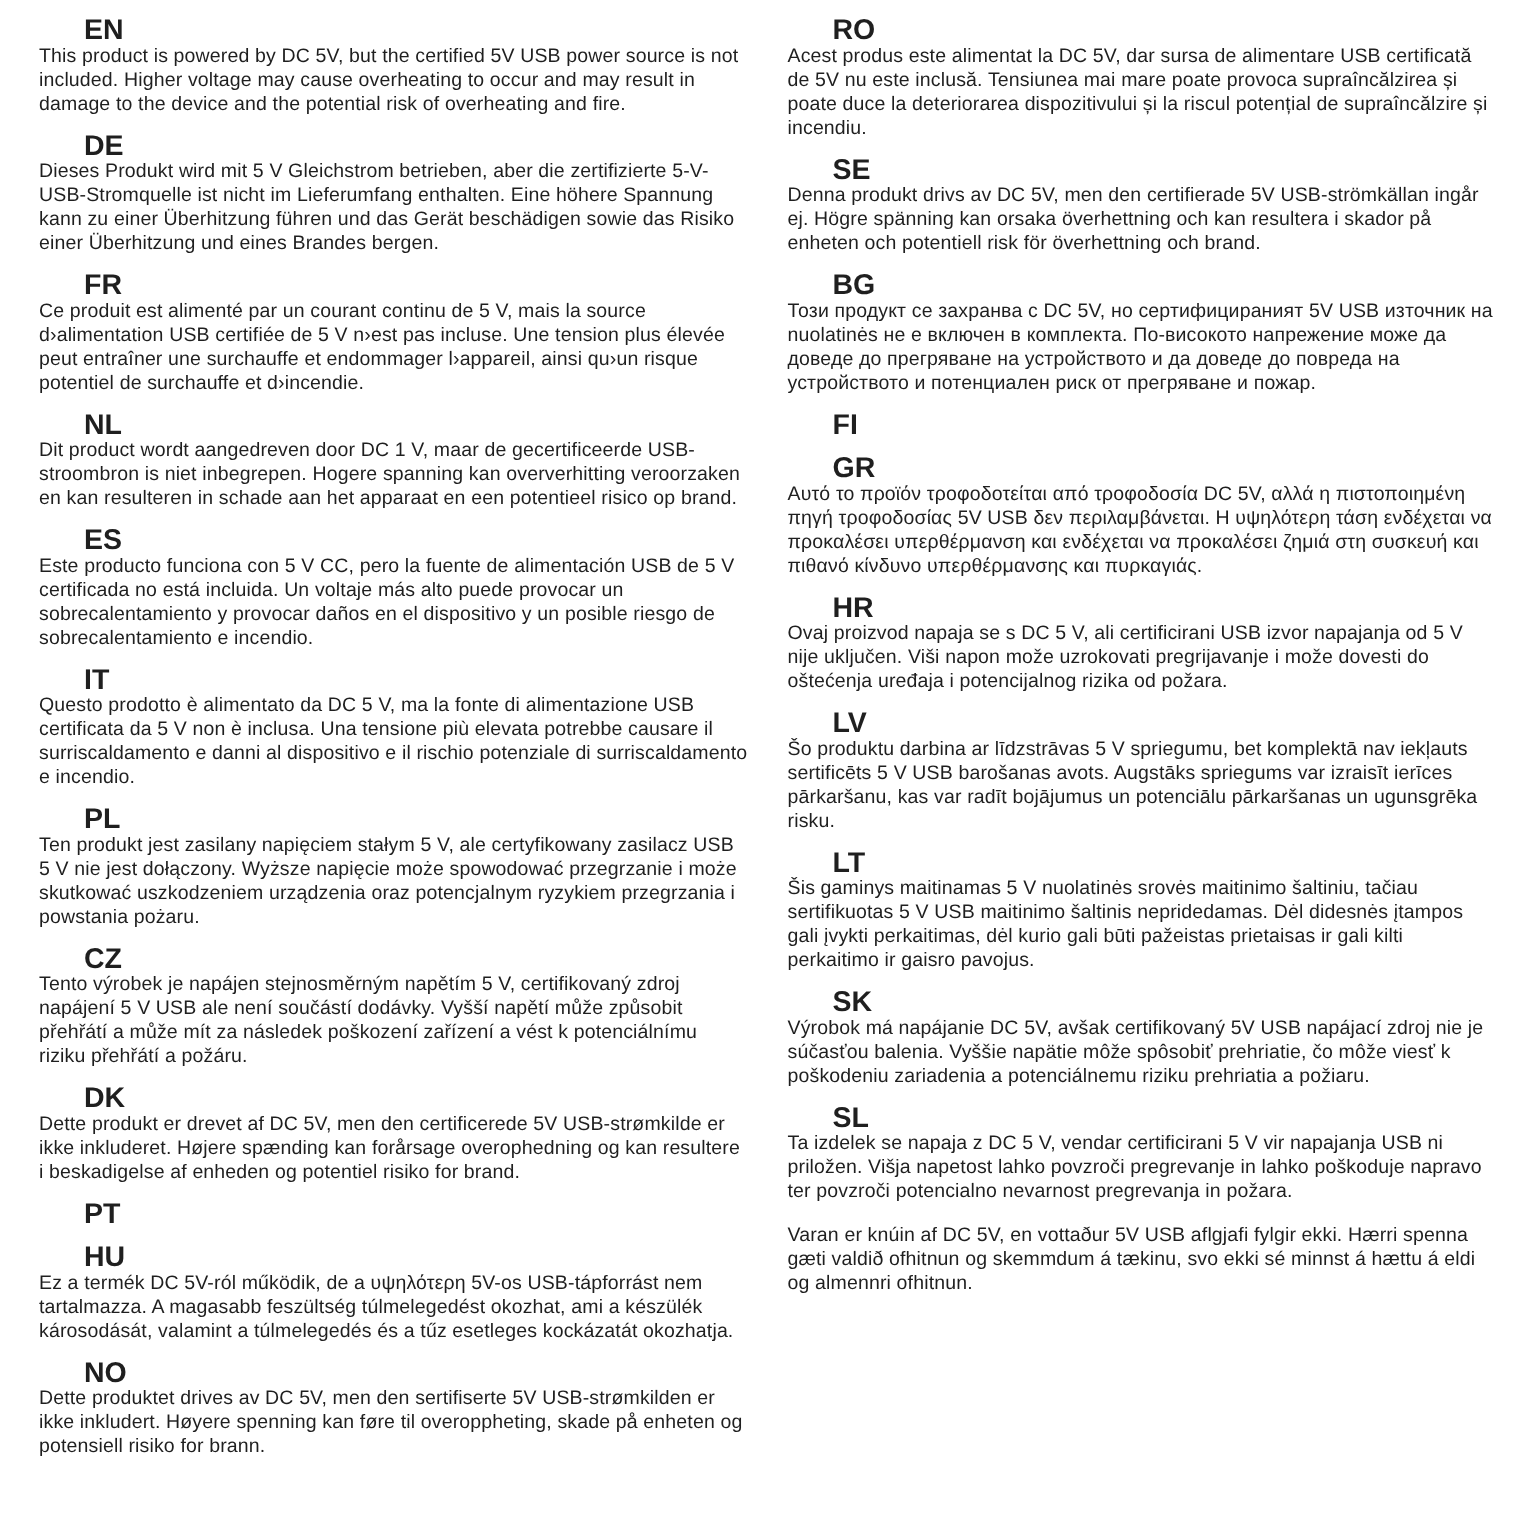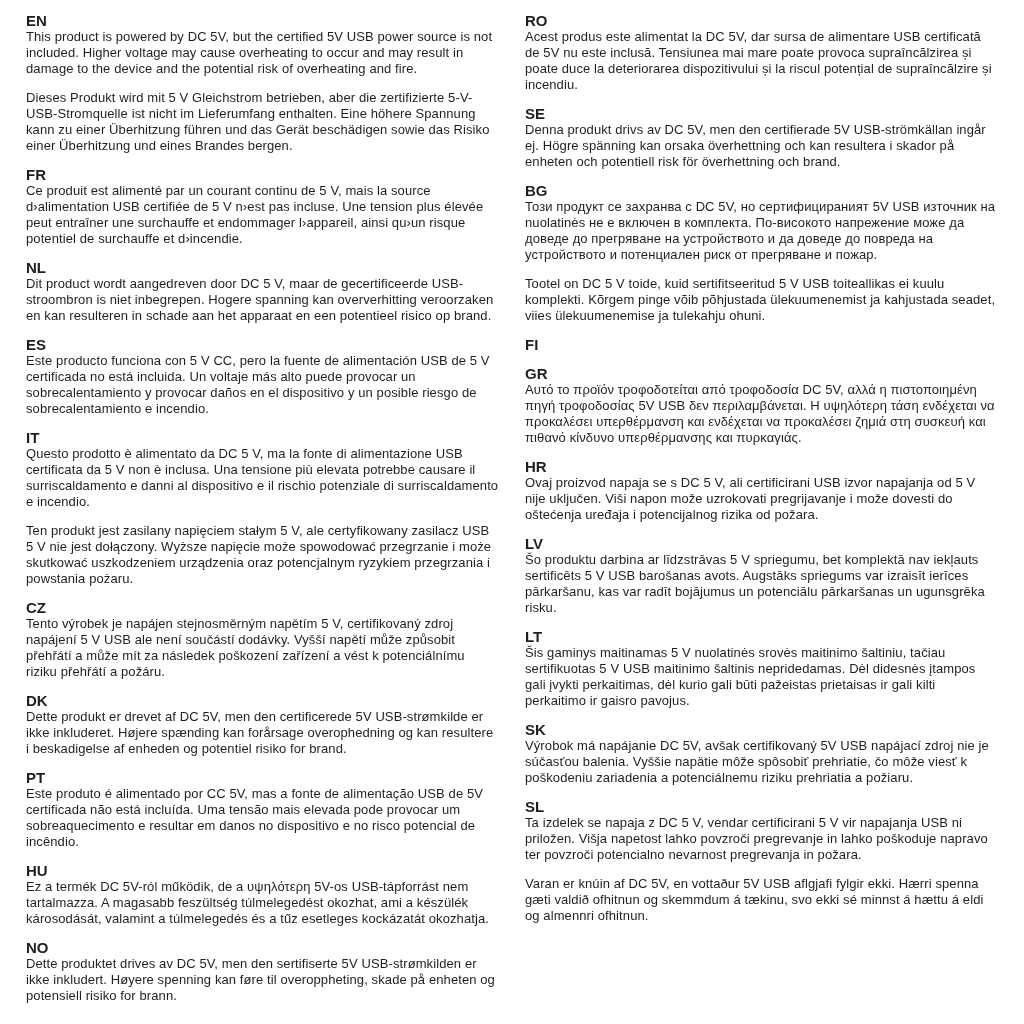--- a/index.html
+++ b/index.html
@@ -24,71 +24,73 @@
   }
   .col {
     flex: 1 1 0;
     min-width: 0;
   }
   .section {
     margin-bottom: 13px;
   }
   .lang {
     font-weight: bold;
-    font-size: 15px;
+    font-size: 19px;
     line-height: 16px;
+    margin-left: 30px;
   }
   .text {
     font-size: 13px;
     line-height: 16px;
     letter-spacing: 0.1px;
   }
 </style>
 </head>
 <body>
 
 <div class="page">
   <div class="col">
       <div class="section">
         <div class="lang">EN</div>
         <div class="text">This product is powered by DC 5V, but the certified 5V USB power source is not included. Higher voltage may cause overheating to occur and may result in damage to the device and the potential risk of overheating and fire.</div>
       </div>
       <div class="section">
+        <div class="lang">DE</div>
         <div class="text">Dieses Produkt wird mit 5 V Gleichstrom betrieben, aber die zertifizierte 5-V-USB-Stromquelle ist nicht im Lieferumfang enthalten. Eine höhere Spannung kann zu einer Überhitzung führen und das Gerät beschädigen sowie das Risiko einer Überhitzung und eines Brandes bergen.</div>
       </div>
       <div class="section">
         <div class="lang">FR</div>
         <div class="text">Ce produit est alimenté par un courant continu de 5 V, mais la source d›alimentation USB certifiée de 5 V n›est pas incluse. Une tension plus élevée peut entraîner une surchauffe et endommager l›appareil, ainsi qu›un risque potentiel de surchauffe et d›incendie.</div>
       </div>
       <div class="section">
         <div class="lang">NL</div>
-        <div class="text">Dit product wordt aangedreven door DC 5 V, maar de gecertificeerde USB-stroombron is niet inbegrepen. Hogere spanning kan oververhitting veroorzaken en kan resulteren in schade aan het apparaat en een potentieel risico op brand.</div>
+        <div class="text">Dit product wordt aangedreven door DC 1 V, maar de gecertificeerde USB-stroombron is niet inbegrepen. Hogere spanning kan oververhitting veroorzaken en kan resulteren in schade aan het apparaat en een potentieel risico op brand.</div>
       </div>
       <div class="section">
         <div class="lang">ES</div>
         <div class="text">Este producto funciona con 5 V CC, pero la fuente de alimentación USB de 5 V certificada no está incluida. Un voltaje más alto puede provocar un sobrecalentamiento y provocar daños en el dispositivo y un posible riesgo de sobrecalentamiento e incendio.</div>
       </div>
       <div class="section">
         <div class="lang">IT</div>
         <div class="text">Questo prodotto è alimentato da DC 5 V, ma la fonte di alimentazione USB certificata da 5 V non è inclusa. Una tensione più elevata potrebbe causare il surriscaldamento e danni al dispositivo e il rischio potenziale di surriscaldamento e incendio.</div>
       </div>
       <div class="section">
+        <div class="lang">PL</div>
         <div class="text">Ten produkt jest zasilany napięciem stałym 5 V, ale certyfikowany zasilacz USB 5 V nie jest dołączony. Wyższe napięcie może spowodować przegrzanie i może skutkować uszkodzeniem urządzenia oraz potencjalnym ryzykiem przegrzania i powstania pożaru.</div>
       </div>
       <div class="section">
         <div class="lang">CZ</div>
         <div class="text">Tento výrobek je napájen stejnosměrným napětím 5 V, certifikovaný zdroj napájení 5 V USB ale není součástí dodávky. Vyšší napětí může způsobit přehřátí a může mít za následek poškození zařízení a vést k potenciálnímu riziku přehřátí a požáru.</div>
       </div>
       <div class="section">
         <div class="lang">DK</div>
         <div class="text">Dette produkt er drevet af DC 5V, men den certificerede 5V USB-strømkilde er ikke inkluderet. Højere spænding kan forårsage overophedning og kan resultere i beskadigelse af enheden og potentiel risiko for brand.</div>
       </div>
       <div class="section">
         <div class="lang">PT</div>
-        <div class="text">Este produto é alimentado por CC 5V, mas a fonte de alimentação USB de 5V certificada não está incluída. Uma tensão mais elevada pode provocar um sobreaquecimento e resultar em danos no dispositivo e no risco potencial de incêndio.</div>
       </div>
       <div class="section">
         <div class="lang">HU</div>
         <div class="text">Ez a termék DC 5V-ról működik, de a υψηλότερη 5V-os USB-tápforrást nem tartalmazza. A magasabb feszültség túlmelegedést okozhat, ami a készülék károsodását, valamint a túlmelegedés és a tűz esetleges kockázatát okozhatja.</div>
       </div>
       <div class="section">
         <div class="lang">NO</div>
         <div class="text">Dette produktet drives av DC 5V, men den sertifiserte 5V USB-strømkilden er ikke inkludert. Høyere spenning kan føre til overoppheting, skade på enheten og potensiell risiko for brann.</div>
       </div>
     </div>
@@ -99,21 +101,20 @@
       </div>
       <div class="section">
         <div class="lang">SE</div>
         <div class="text">Denna produkt drivs av DC 5V, men den certifierade 5V USB-strömkällan ingår ej. Högre spänning kan orsaka överhettning och kan resultera i skador på enheten och potentiell risk för överhettning och brand.</div>
       </div>
       <div class="section">
         <div class="lang">BG</div>
         <div class="text">Този продукт се захранва с DC 5V, но сертифицираният 5V USB източник на nuolatinės не е включен в комплекта. По-високото напрежение може да доведе до прегряване на устройството и да доведе до повреда на устройството и потенциален риск от прегряване и пожар.</div>
       </div>
       <div class="section">
-        <div class="text">Tootel on DC 5 V toide, kuid sertifitseeritud 5 V USB toiteallikas ei kuulu komplekti. Kõrgem pinge võib põhjustada ülekuumenemist ja kahjustada seadet, viies ülekuumenemise ja tulekahju ohuni.</div>
       </div>
       <div class="section">
         <div class="lang">FI</div>
       </div>
       <div class="section">
         <div class="lang">GR</div>
         <div class="text">Αυτό το προϊόν τροφοδοτείται από τροφοδοσία DC 5V, αλλά η πιστοποιημένη πηγή τροφοδοσίας 5V USB δεν περιλαμβάνεται. Η υψηλότερη τάση ενδέχεται να προκαλέσει υπερθέρμανση και ενδέχεται να προκαλέσει ζημιά στη συσκευή και πιθανό κίνδυνο υπερθέρμανσης και πυρκαγιάς.</div>
       </div>
       <div class="section">
         <div class="lang">HR</div>

